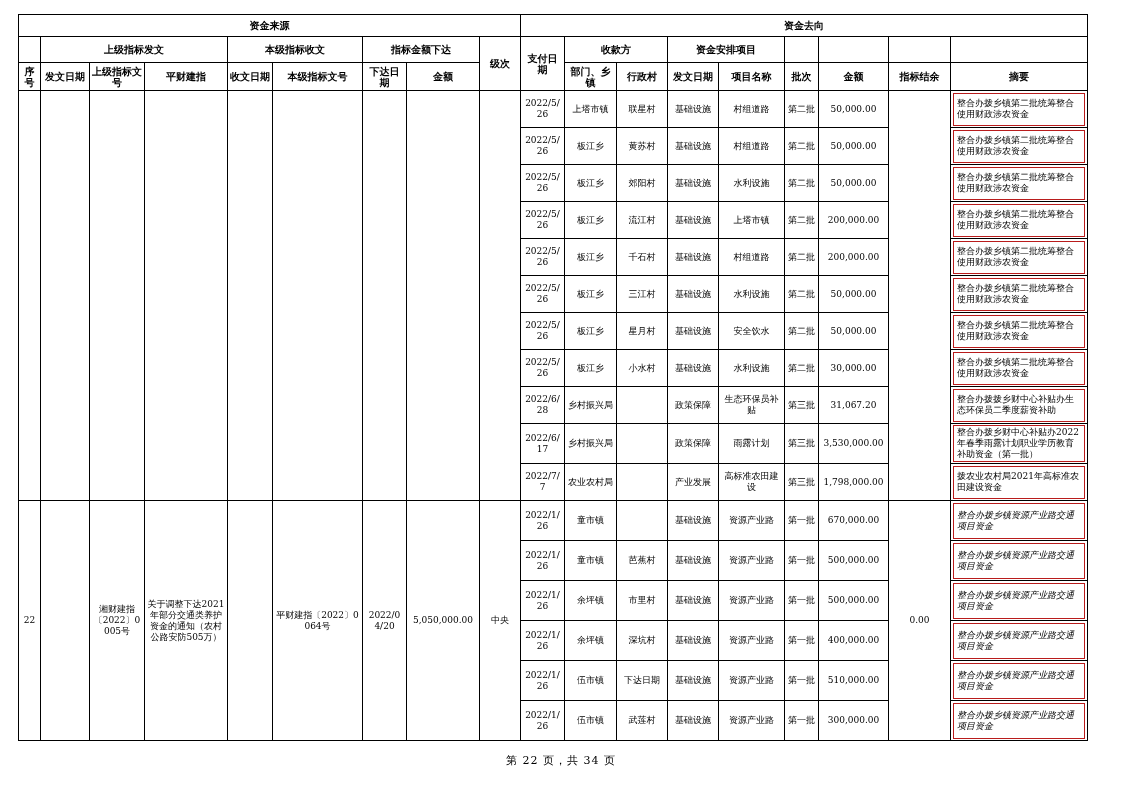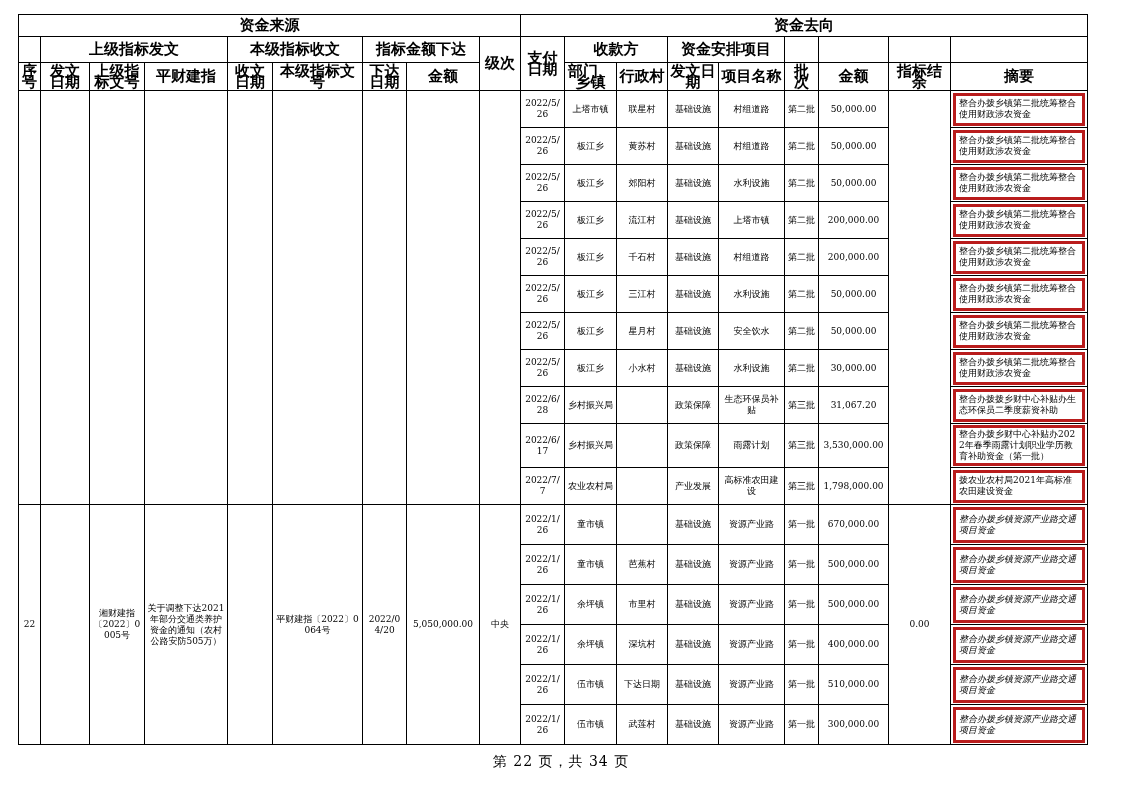--- a/index.html
+++ b/index.html
@@ -21,53 +21,53 @@
     font-size: 9px;
     line-height: 11px;
     vertical-align: middle;
     text-align: center;
     overflow: hidden;
     padding: 1px 2px;
     word-break: break-all;
   }
   table.grid thead th {
     font-weight: bold;
-    font-size: 15px;
+    font-size: 10px;
   }
   tr.hrow1 { height: 22px; }
   tr.hrow2 { height: 26px; }
   tr.hrow3 { height: 28px; }
   tr.rowb1 { height: 37px; }
   tr.rowb2 { height: 40px; }
   td.r { text-align: right; padding-right: 3px; }
   td.c { text-align: center; }
   td.balance { vertical-align: bottom; padding-bottom: 13px; text-align: center; }
   td.note-cell {
     border: none;
     padding: 2px 1px;
     vertical-align: middle;
   }
   .note-box {
-    border: 3px solid #b91c1c;
+    border: 1px solid #b91c1c;
     display: flex;
     align-items: center;
     text-align: left;
     font-size: 9px;
     line-height: 11px;
     padding: 1px 3px;
     word-break: break-all;
   }
   .note-b1 { min-height: 33px; }
   .note-b2 { min-height: 36px; font-style: italic; }
   .footer {
     position: absolute;
     left: 0; top: 753px;
     width: 1122px;
     text-align: center;
-    font-size: 14px;
+    font-size: 11px;
     letter-spacing: 1px;
   }
 </style>
 </head>
 <body>
 
 <div class="sheet">
   <table class="grid">
     <colgroup>
       <col style="width:22px">

